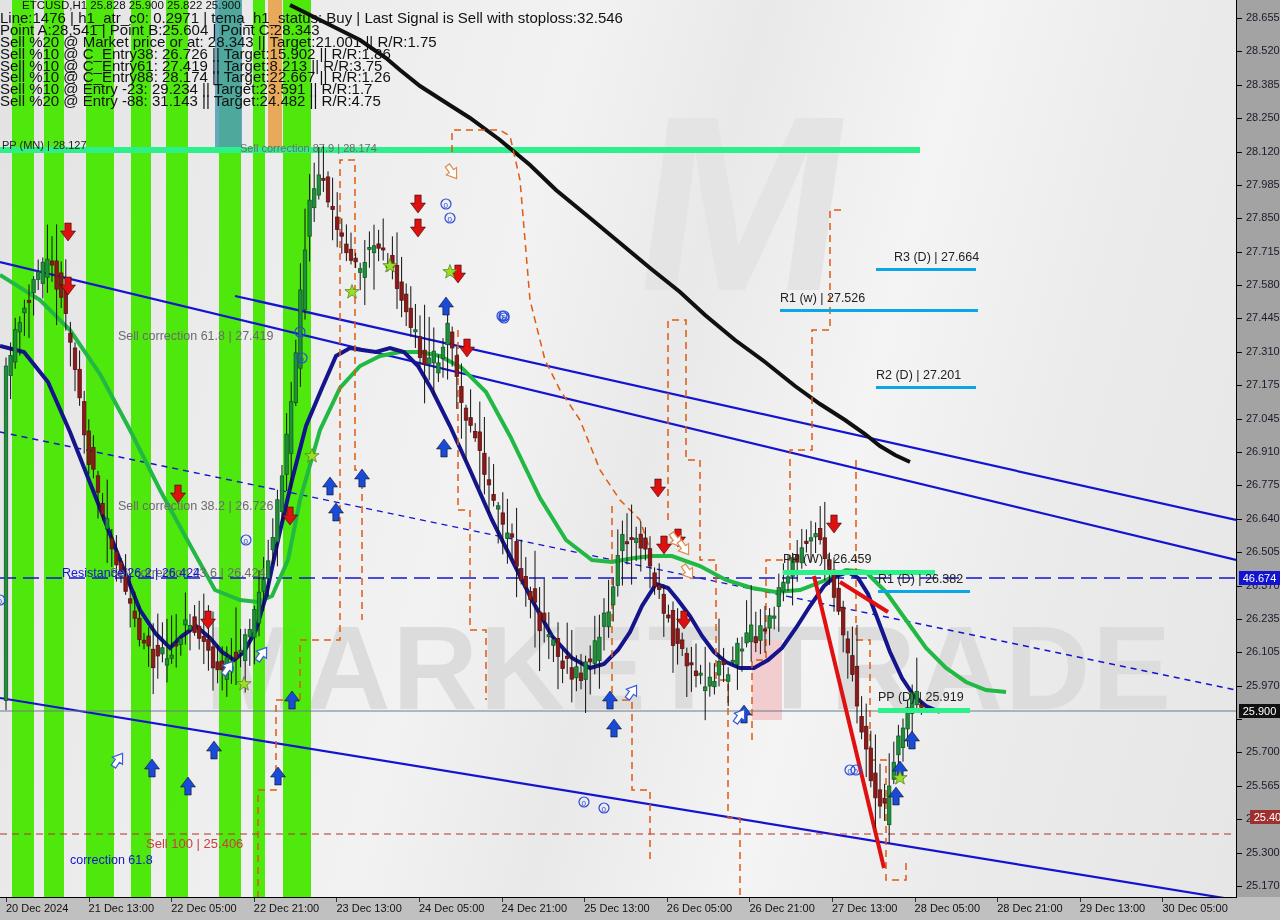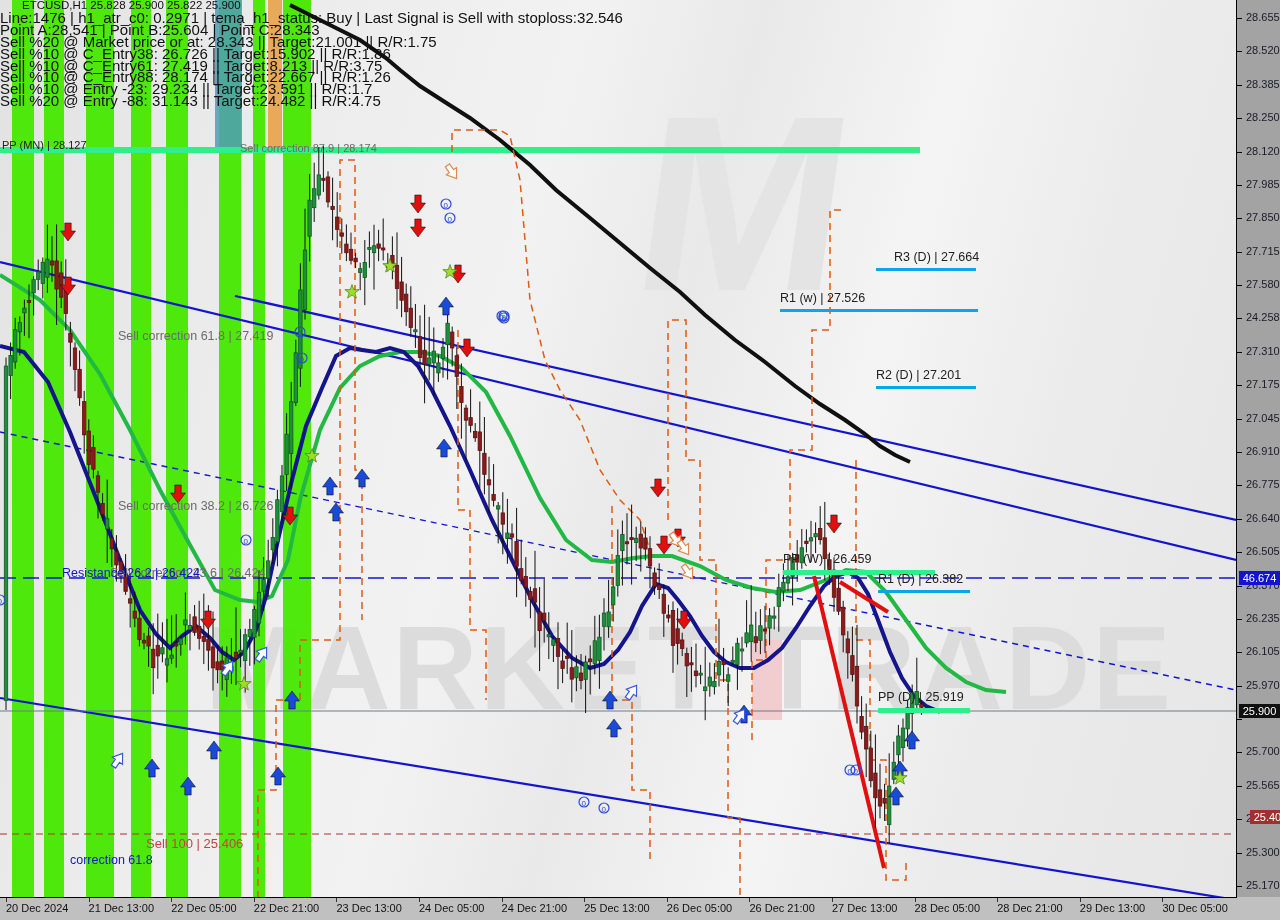--- a/index.html
+++ b/index.html
@@ -1105,21 +1105,21 @@
       <div class="tk" style="top: 144.538px;">28.120</div>
       <div class="tm" style="top: 184.923px;"></div>
       <div class="tk" style="top: 177.923px;">27.985</div>
       <div class="tm" style="top: 218.308px;"></div>
       <div class="tk" style="top: 211.308px;">27.850</div>
       <div class="tm" style="top: 251.692px;"></div>
       <div class="tk" style="top: 244.692px;">27.715</div>
       <div class="tm" style="top: 285.077px;"></div>
       <div class="tk" style="top: 278.077px; text-align: right;">27.580</div>
       <div class="tm" style="top: 318.462px;"></div>
-      <div class="tk" style="top: 311.462px;">24.258</div>
+      <div class="tk" style="top: 311.462px;">27.445</div>
       <div class="tm" style="top: 351.846px;"></div>
       <div class="tk" style="top: 344.846px;">27.310</div>
       <div class="tm" style="top: 385.231px;"></div>
       <div class="tk" style="top: 378.231px;">27.175</div>
       <div class="tm" style="top: 418.615px;"></div>
       <div class="tk" style="top: 411.615px;">27.045</div>
       <div class="tm" style="top: 452px;"></div>
       <div class="tk" style="top: 445px;">26.910</div>
       <div class="tm" style="top: 485.385px;"></div>
       <div class="tk" style="top: 478.385px;">26.775</div>

